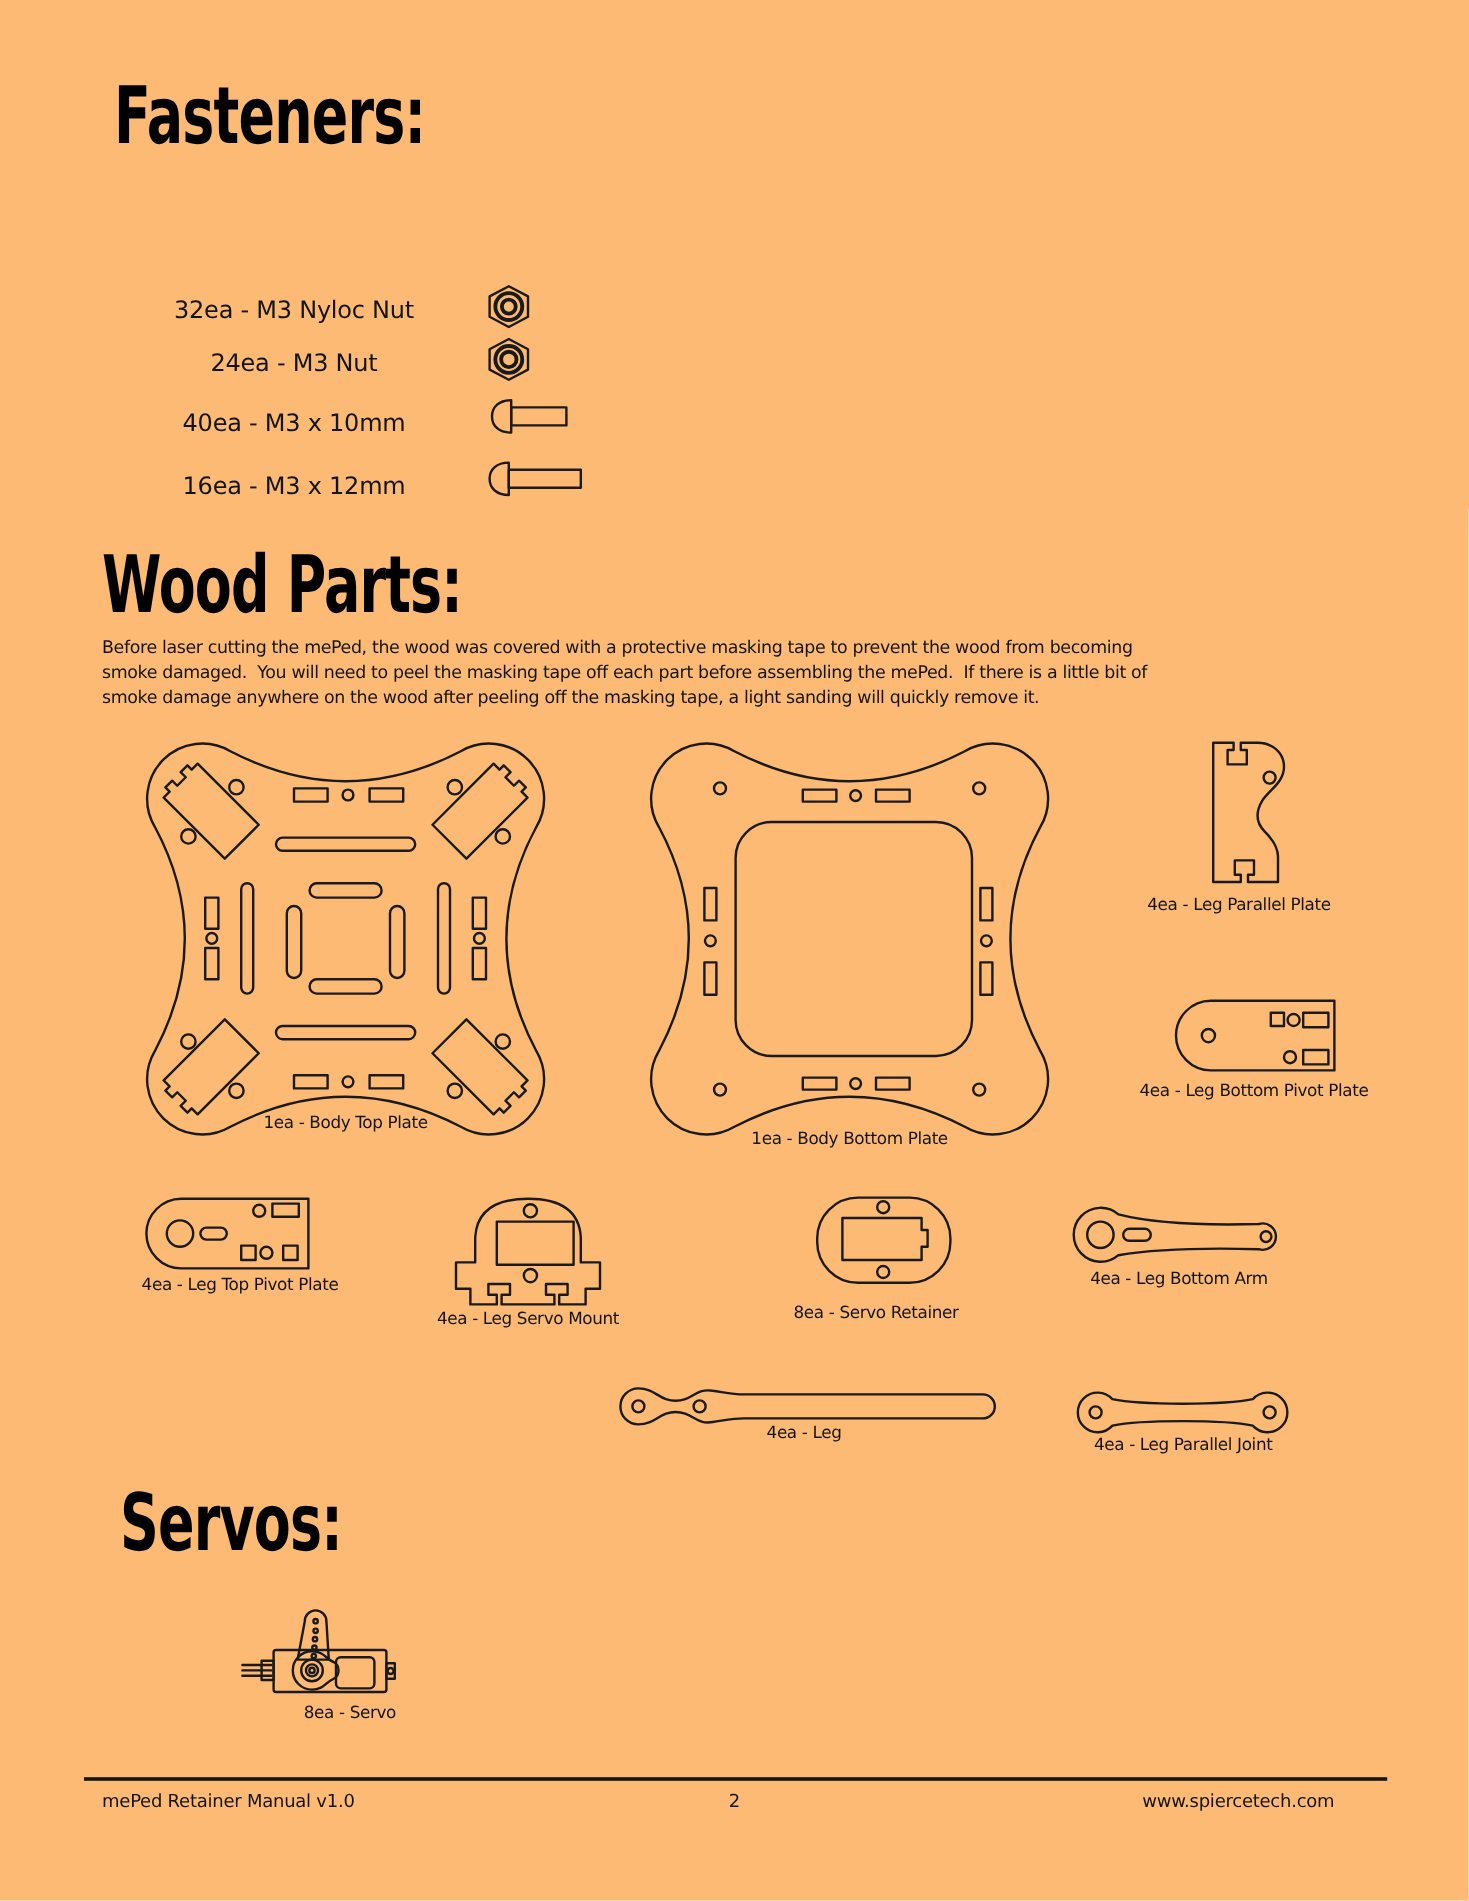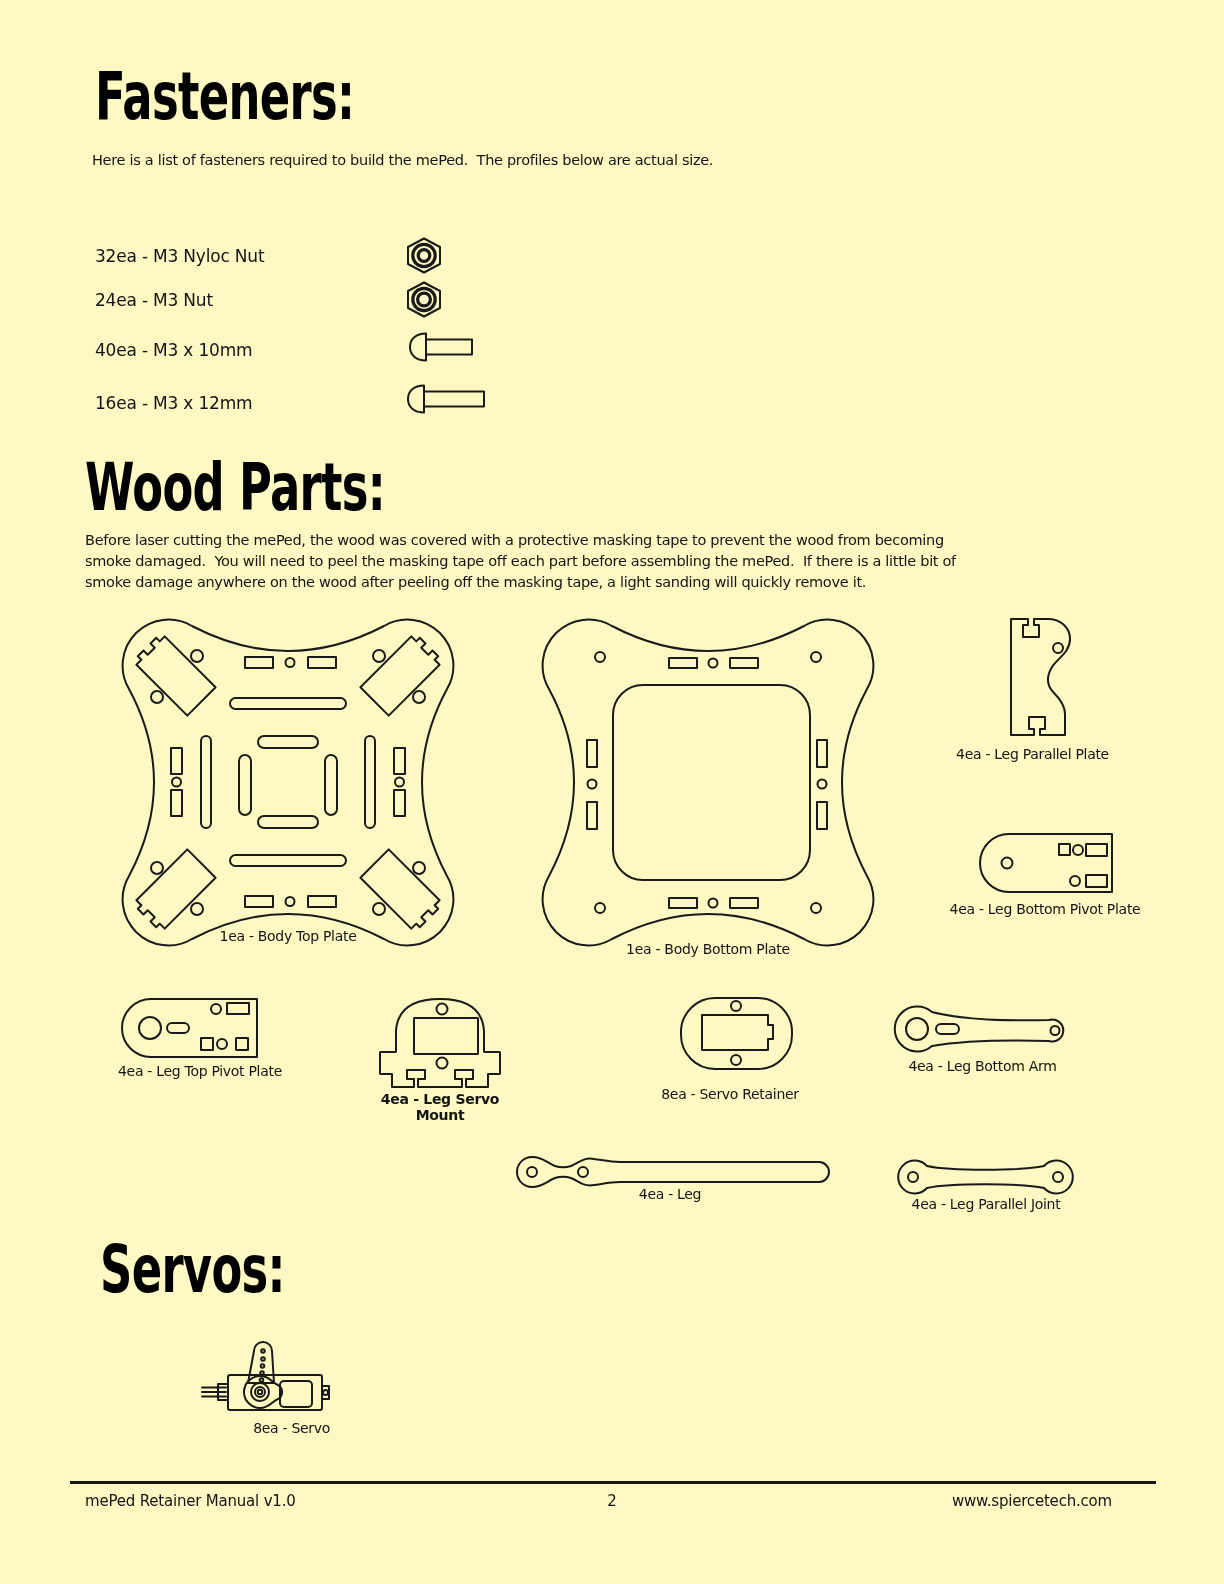--- a/index.html
+++ b/index.html
@@ -1,40 +1,39 @@
 <!DOCTYPE html>
 <html><head>
 <meta charset="utf-8">
 <style>
   html,body{margin:0;padding:0;background:#ffffff;}
-  .page{position:relative;width:1224px;height:1584px;background:#fef9c3;overflow:hidden;
+  .page{position:relative;width:1224px;height:1584px;background:#fdba74;overflow:hidden;
         font-family:"DejaVu Sans","Liberation Sans",sans-serif;color:#111;}
   .h1{position:absolute;font-weight:bold;font-size:66px;line-height:1;color:#000;white-space:nowrap;}
   .h1 .squeeze{display:inline-block;transform:scaleX(0.68);transform-origin:0 50%;letter-spacing:-1px;}
   .para{position:absolute;font-size:14.5px;line-height:1.45;letter-spacing:-0.3px;white-space:pre-wrap;color:#141414;}
-  .fast-label{position:absolute;font-size:17px;letter-spacing:-0.2px;text-align:left;width:300px;color:#141414;}
+  .fast-label{position:absolute;font-size:20px;letter-spacing:-0.2px;text-align:center;width:300px;color:#141414;}
   .part-label{position:absolute;font-size:14px;letter-spacing:-0.3px;text-align:center;color:#141414;}
   .draw{position:absolute;}
   svg{display:block;overflow:visible;}
   svg *{vector-effect:non-scaling-stroke;}
   .ln{stroke:#1a1a1a;stroke-width:2;fill:none;stroke-linejoin:round;stroke-linecap:round;}
   .lnthick{stroke:#1a1a1a;stroke-width:3.2;fill:none;}
   .footer-rule{position:absolute;left:70px;top:1481px;width:1086px;border-top:3px solid #161616;}
   .foot{position:absolute;top:1492px;font-size:15px;letter-spacing:-0.2px;color:#141414;}
 </style>
 </head>
 <body>
 
 <div class="page">
 
   <div class="h1" style="left:95px;top:64px;">
     <span class="squeeze">Fasteners:</span>
   </div>
 
-  <div class="para" style="left:92px;top:150px;width:800px;">Here is a list of fasteners required to build the mePed.  The profiles below are actual size.</div>
 
 
   <div class="fast-label" style="left:95px;top:246px;">32ea - M3 Nyloc Nut</div>
   <div class="draw" style="left:405px;top:237px;">
     <svg width="38" height="37" viewBox="0 0 38 37">
       <polygon class="ln" points="19,1.5 35,10 35,27 19,35.5 3,27 3,10"></polygon>
       <circle class="lnthick" cx="19" cy="18.5" r="11.2"></circle>
       <circle class="lnthick" cx="19" cy="18.5" r="5.8"></circle>
     </svg>
   </div>
@@ -177,21 +176,21 @@
   <div class="part-label" style="left:110px;top:1063px;width:180px;">4ea - Leg Top Pivot Plate</div>
 
   <div class="draw" style="left:378px;top:995px;">
     <svg width="124" height="93" viewBox="0 0 124 93">
       <path class="ln" d="M 14,92 L 14,79 L 2,79 L 2,57 L 18,57 L 18,36 Q 20,4 62,4 Q 104,4 106,36 L 106,57 L 122,57 L 122,79 L 110,79 L 110,92 L 88,92 L 88,84 L 95,84 L 95,75 L 77,75 L 77,84 L 84,84 L 84,92 L 40,92 L 40,84 L 47,84 L 47,75 L 29,75 L 29,84 L 36,84 L 36,92 Z"></path>
       <rect class="ln" x="36" y="23" width="64" height="36"></rect>
       <circle class="ln" cx="64" cy="14" r="5.5"></circle>
       <circle class="ln" cx="64" cy="68" r="5.5"></circle>
     </svg>
   </div>
-  <div class="part-label" style="left:360px;top:1091px;width:160px;font-weight:bold;">4ea - Leg Servo Mount</div>
+  <div class="part-label" style="left:360px;top:1091px;width:160px;">4ea - Leg Servo Mount</div>
 
   <div class="draw" style="left:680px;top:997px;">
     <svg width="113" height="73" viewBox="0 0 113 73">
       <rect class="ln" x="1" y="1" width="111" height="71" rx="34"></rect>
       <path class="ln" d="M 22,18 L 88,18 L 88,28 L 93,28 L 93,42 L 88,42 L 88,53 L 22,53 Z"></path>
       <circle class="ln" cx="56" cy="9" r="5"></circle>
       <circle class="ln" cx="56" cy="63" r="5"></circle>
     </svg>
   </div>
   <div class="part-label" style="left:650px;top:1086px;width:160px;">8ea - Servo Retainer</div>

